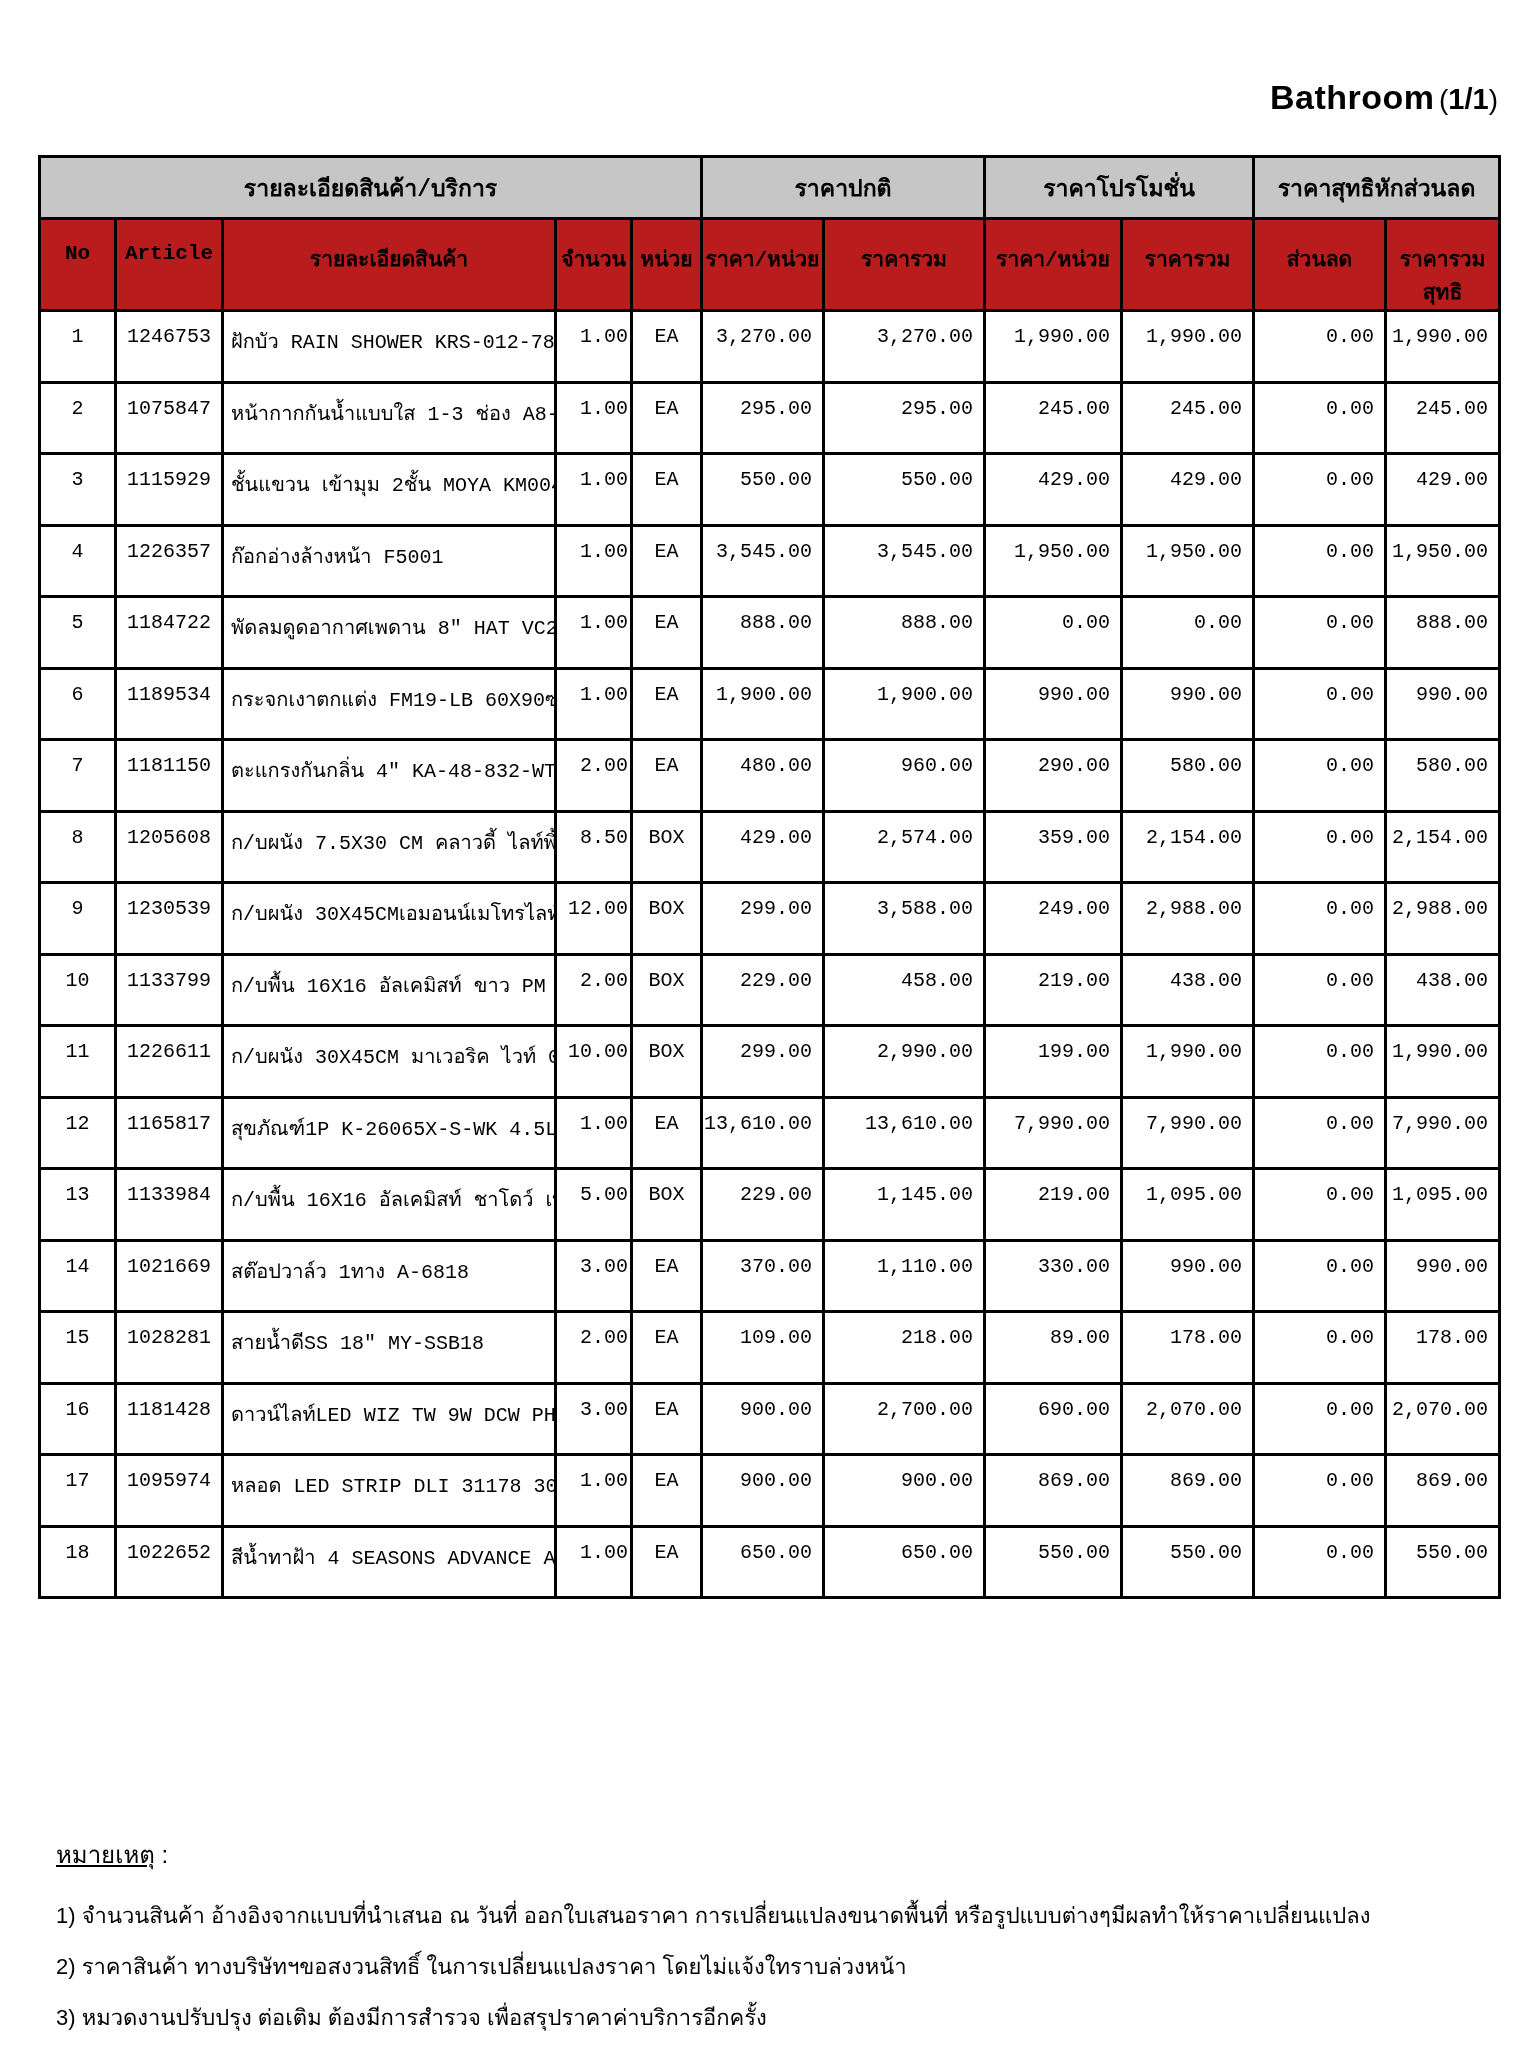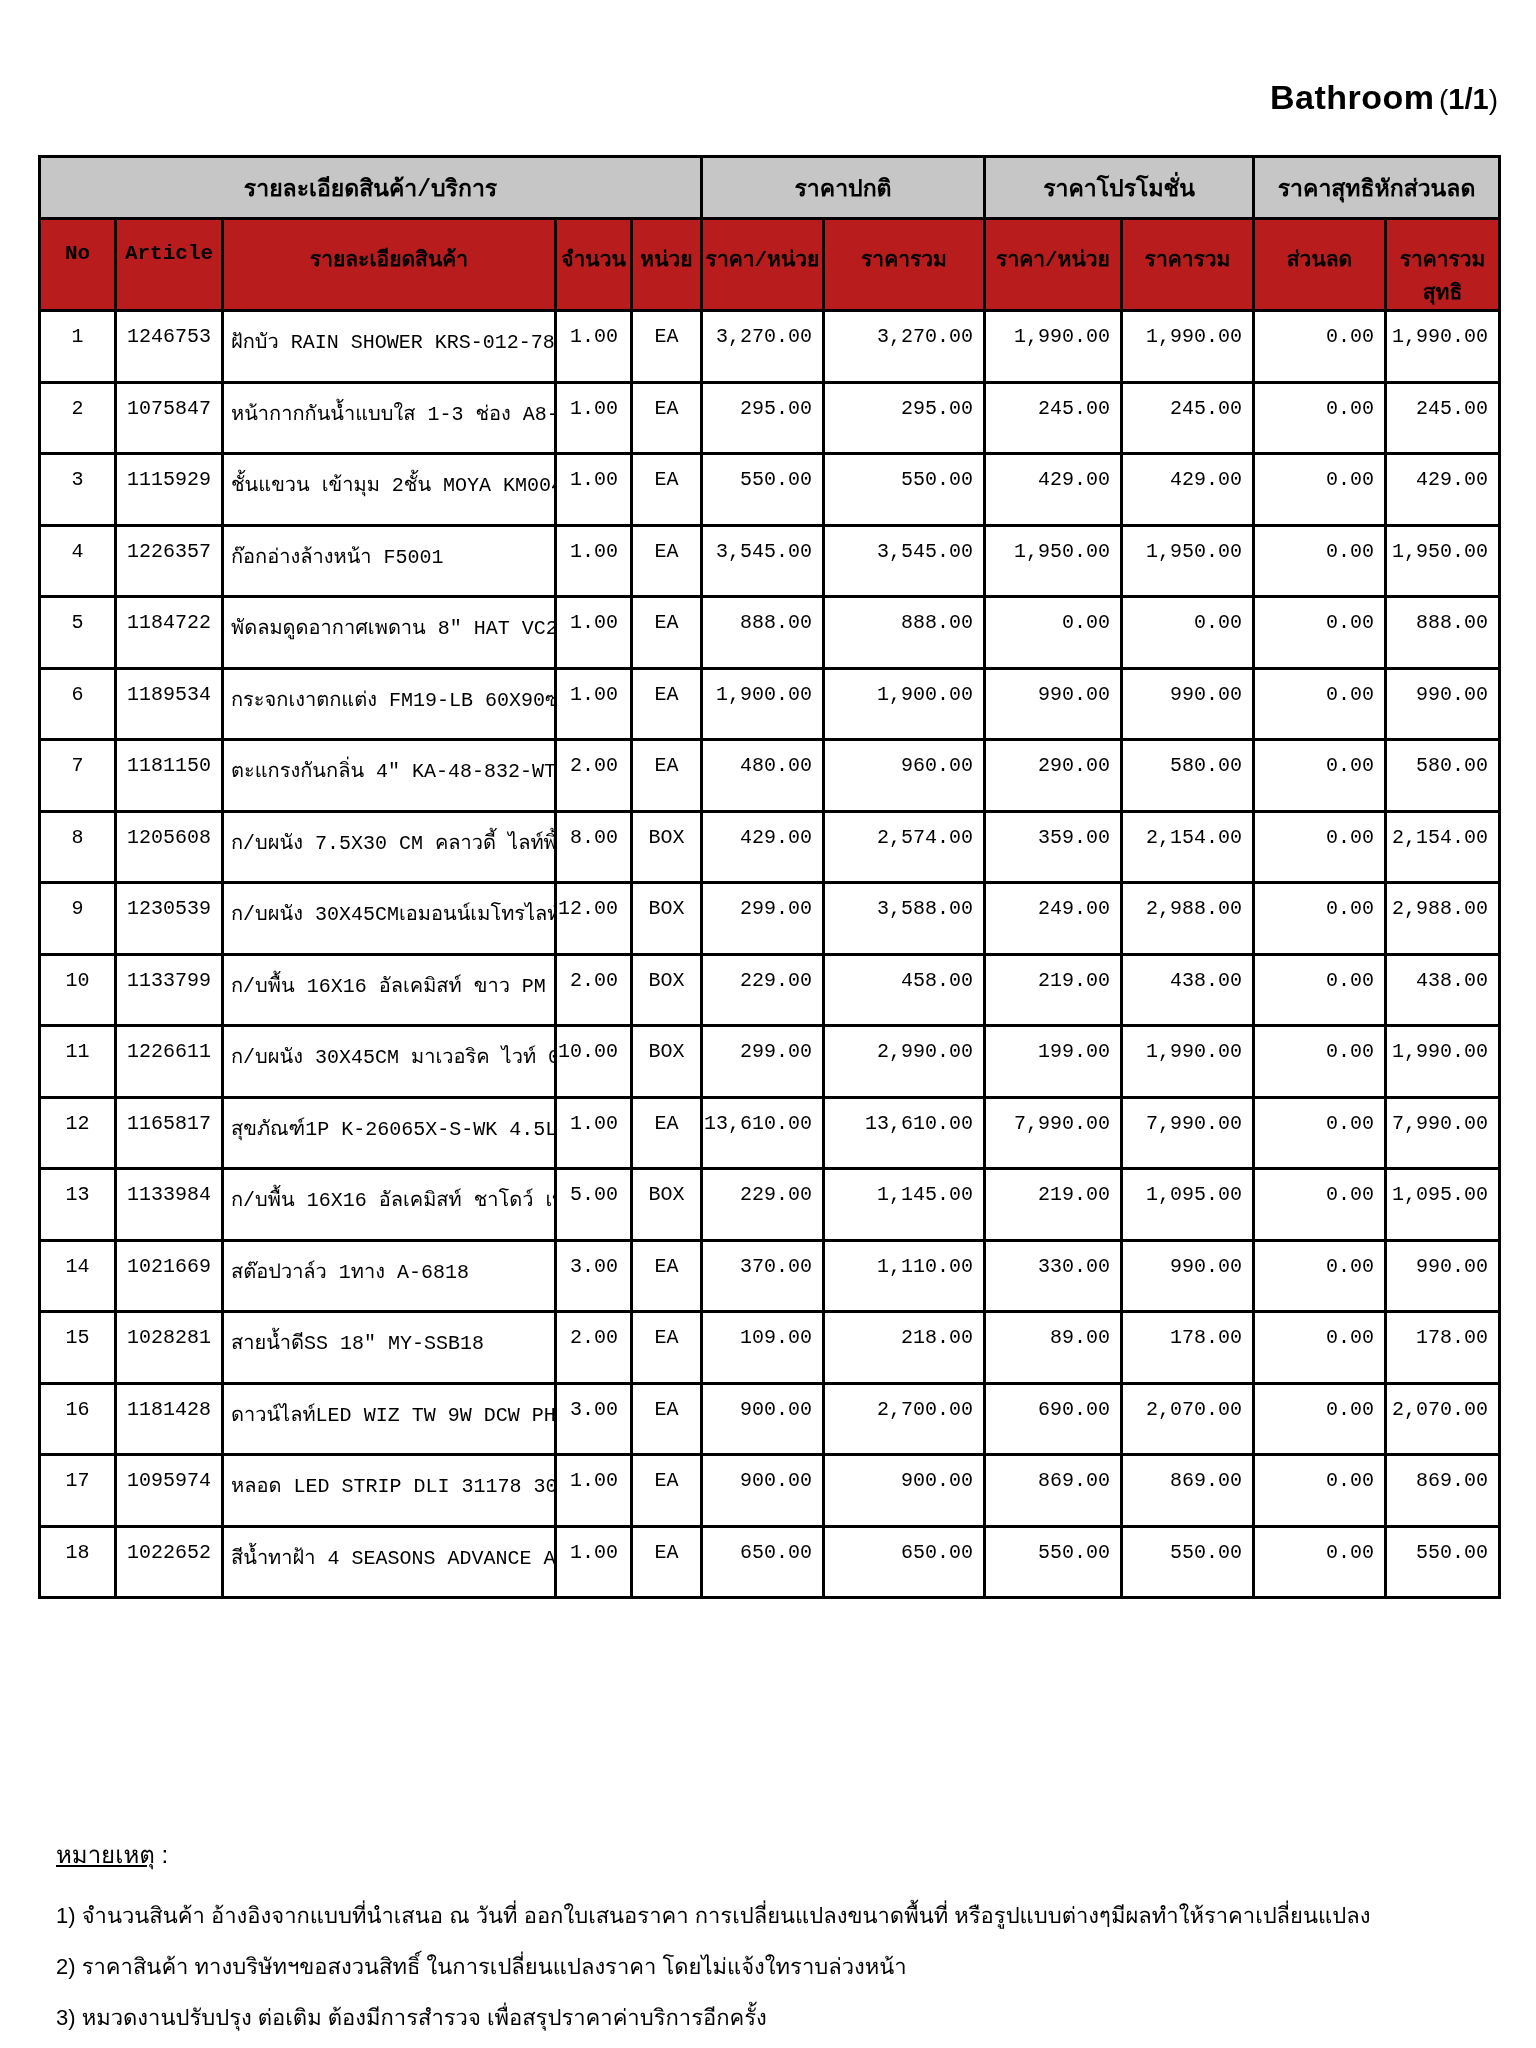--- a/index.html
+++ b/index.html
@@ -74,21 +74,21 @@
   tbody td {
     font-size: 20px;
     font-weight: 400;
     vertical-align: top;
     padding-top: 13px;
     white-space: nowrap;
   }
   td.c-no      { text-align: center; }
   td.c-article { text-align: center; }
   td.c-desc    { text-align: left; padding-left: 7px; padding-right: 0; }
-  td.c-qty     { text-align: right; padding-right: 12px; }
+  td.c-qty     { text-align: right; padding-right: 2px; }
   td.c-unit    { text-align: center; }
   td.c-money   { text-align: right; padding-right: 10px; }
   
   .notes {
     position: absolute;
     left: 56px;
     top: 1835px;
     right: 10px;
   }
   .notes-heading {
@@ -237,21 +237,21 @@
     <td class="c-money">960.00</td>
     <td class="c-money">290.00</td>
     <td class="c-money">580.00</td>
     <td class="c-money">0.00</td>
     <td class="c-money">580.00</td>
   </tr>
         <tr>
     <td class="c-no">8</td>
     <td class="c-article">1205608</td>
     <td class="c-desc">ก/บผนัง 7.5X30 CM คลาวดี้ ไลท์พิ้งค์</td>
-    <td class="c-qty">8.00</td>
+    <td class="c-qty">8.50</td>
     <td class="c-unit">BOX</td>
     <td class="c-money">429.00</td>
     <td class="c-money">2,574.00</td>
     <td class="c-money">359.00</td>
     <td class="c-money">2,154.00</td>
     <td class="c-money">0.00</td>
     <td class="c-money">2,154.00</td>
   </tr>
         <tr>
     <td class="c-no">9</td>

